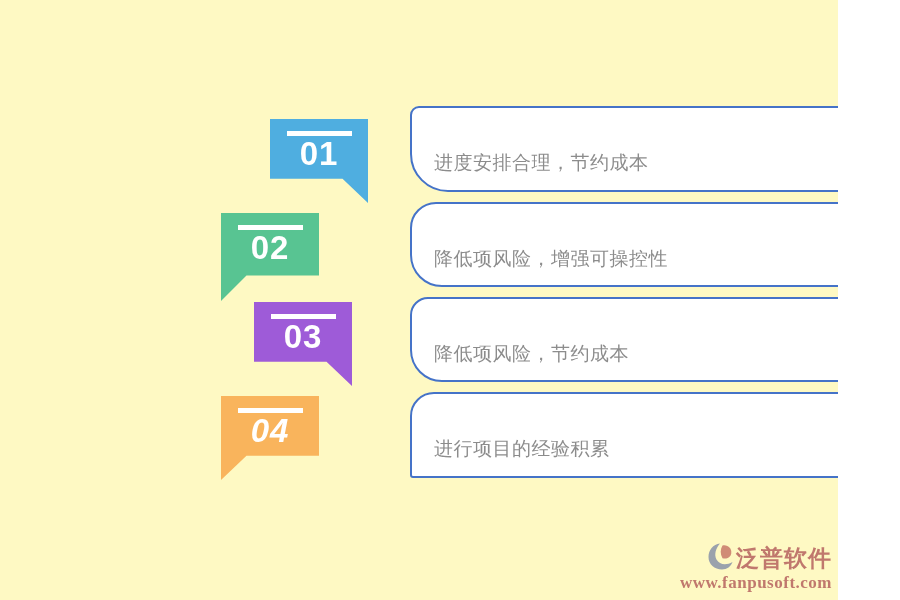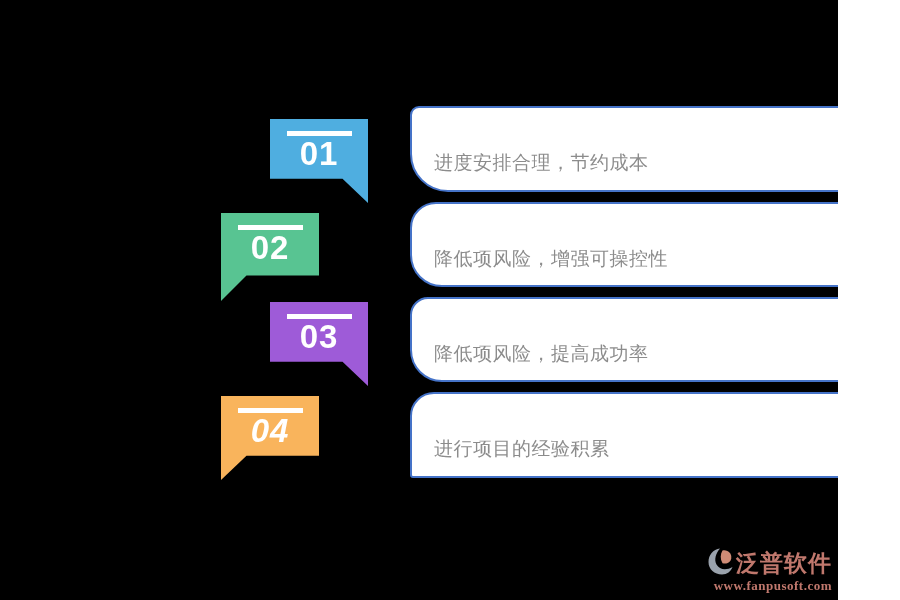--- a/index.html
+++ b/index.html
@@ -3,21 +3,21 @@
 <meta charset="utf-8">
 <style>
   * { margin: 0; padding: 0; box-sizing: border-box; }
   html, body { background: #ffffff; }
   body { font-family: "Liberation Sans", "DejaVu Sans", sans-serif; }
 
   .canvas {
     position: relative;
     width: 838px;
     height: 600px;
-    background: #000000;
+    background: #fef9c3;
     overflow: hidden;
   }
 
   
   .badge {
     position: absolute;
     width: 98px;
     height: 84px;
     display: flex;
     flex-direction: column;
@@ -38,21 +38,21 @@
   }
   .badge .num {
     color: #ffffff;
     font-size: 33px;
     font-weight: bold;
     line-height: 1;
     letter-spacing: 1px;
   }
   .badge-1 { left: 270px; top: 119px; background: #4FAEE0; }
   .badge-2 { left: 221px; top: 213px; background: #58C492; height: 88px; }
-  .badge-3 { left: 270px; top: 302px; background: #9E5BD8; }
+  .badge-3 { left: 254px; top: 302px; background: #9E5BD8; }
   .badge-4 { left: 221px; top: 396px; background: #F9B45C; font-style: italic; }
 
   
   .textbox {
     position: absolute;
     left: 410px;
     width: 522px;
     border: 2px solid #4573C8;
     background: #ffffff;
     display: flex;
@@ -87,21 +87,21 @@
   .logo-name {
     color: #C0786D;
     font-size: 23px;
     font-weight: bold;
     letter-spacing: 1px;
     line-height: 1;
   }
   .logo-url {
     color: #C0786D;
     font-family: "Liberation Serif", "DejaVu Serif", serif;
-    font-size: 13px;
+    font-size: 17px;
     font-weight: bold;
     line-height: 1.1;
     letter-spacing: 0.5px;
   }
 </style>
 </head>
 <body>
 
 <div class="canvas">
 
@@ -119,21 +119,21 @@
   </div>
   <div class="textbox box-2" style="border-color: rgb(69, 115, 200);">
     <span class="boxtext">降低项风险，增强可操控性</span>
   </div>
 
   <div class="badge badge-3 tail-right" style="background: rgb(158, 91, 216);">
     <div class="overline-bar"></div>
     <div class="num">03</div>
   </div>
   <div class="textbox box-3" style="border-color: rgb(69, 115, 200);">
-    <span class="boxtext">降低项风险，提高成功率</span>
+    <span class="boxtext">降低项风险，节约成本</span>
   </div>
 
   <div class="badge badge-4 tail-left" style="background: rgb(249, 180, 92);">
     <div class="overline-bar"></div>
     <div class="num">04</div>
   </div>
   <div class="textbox box-4" style="border-color: rgb(69, 115, 200);">
     <span class="boxtext">进行项目的经验积累</span>
   </div>
 

